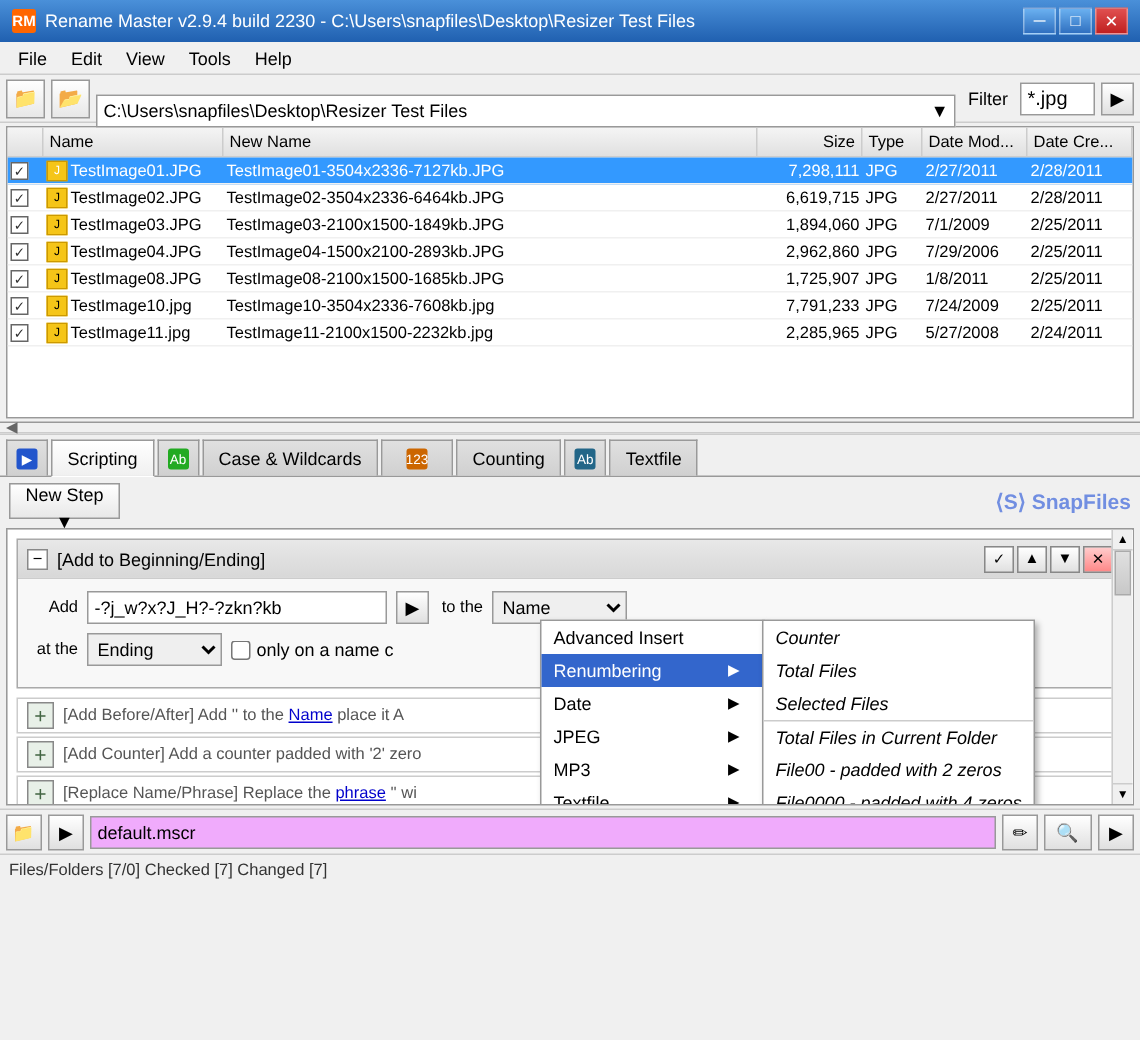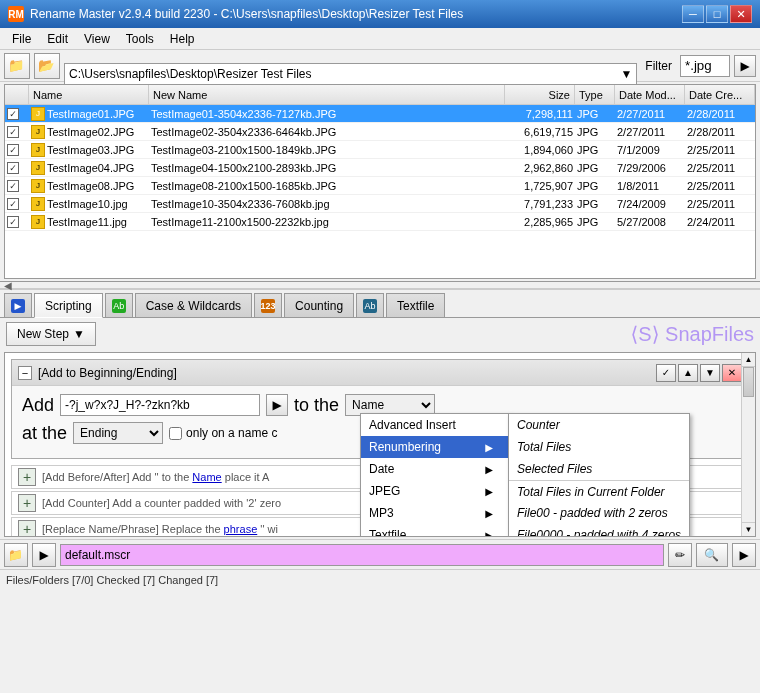--- a/index.html
+++ b/index.html
@@ -63,38 +63,38 @@
     .tab { height: 24px; padding: 0 10px; border: 1px solid #999; border-bottom: none; background: linear-gradient(to bottom, #e0e0e0, #d0d0d0); cursor: pointer; display: flex; align-items: center; gap: 4px; font-size: 12px; }
     .tab.active { background: linear-gradient(to bottom, #fff, #f0f0f0); border-bottom: 1px solid white; z-index: 1; margin-bottom: -1px; height: 25px; }
     .tab-icon { width: 14px; height: 14px; background: #4444cc; border-radius: 2px; font-size: 9px; color: white; display: flex; align-items: center; justify-content: center; }
     .tab-icon.green { background: #22aa22; }
     .tab-icon.orange { background: #cc6600; }
     .tab-icon.blue { background: #2255cc; }
     .tab-icon.teal { background: #226688; }
     
     
     .new-step-bar { display: flex; align-items: center; padding: 4px 6px; gap: 4px; }
-    .new-step-btn { height: 24px; padding: 0 10px; border: 1px solid #999; background: linear-gradient(to bottom, #fff, #e8e8e8); cursor: pointer; display: flex; align-items: center; gap: 4px; font-size: 12px; }
-    .snapfiles-logo { margin-left: auto; color: #8b5cf6; font-size: 20px; font-weight: normal; opacity: 0.6; }
+    .new-step-btn { height: 24px; padding: 0 10px; border: 1px solid #999; background: linear-gradient(to bottom, #fff, #e8e8e8); cursor: pointer; display: flex; align-items: center; gap: 4px; font-size: 12px; flex-direction: column; }
+    .snapfiles-logo { margin-left: auto; color: #1d4ed8; font-size: 14px; font-weight: bold; opacity: 0.6; }
     
     
     .steps-area { margin: 2px 4px; border: 1px solid #999; background: white; height: 185px; overflow-y: auto; position: relative; }
     
     
     .step-block { border: 1px solid #aaa; margin: 6px; background: #f8f8f8; }
     .step-header { background: linear-gradient(to bottom, #e8e8e8, #d8d8d8); height: 26px; display: flex; align-items: center; padding: 0 6px; gap: 6px; border-bottom: 1px solid #ccc; }
     .step-collapse { width: 14px; height: 14px; border: 1px solid #888; background: white; display: flex; align-items: center; justify-content: center; font-size: 11px; cursor: pointer; }
     .step-title { font-size: 12px; flex: 1; }
     .step-controls { display: flex; gap: 2px; }
     .step-ctrl-btn { width: 20px; height: 18px; border: 1px solid #888; background: linear-gradient(to bottom, #fff, #e0e0e0); display: flex; align-items: center; justify-content: center; font-size: 10px; cursor: pointer; }
     .step-ctrl-btn.close { background: linear-gradient(to bottom, #ffcccc, #ff8888); }
     
     .step-body { padding: 8px 10px; }
     .step-row { display: flex; align-items: center; gap: 6px; margin-bottom: 6px; }
-    .step-label { font-size: 18px; min-width: 30px; text-align: right; }
+    .step-label { font-size: 11px; min-width: 30px; text-align: right; }
     .step-input { height: 22px; border: 1px solid #999; padding: 0 4px; font-size: 12px; }
     .step-input.wide { width: 200px; }
     .play-btn { width: 22px; height: 22px; border: 1px solid #999; background: linear-gradient(to bottom, #fff, #e0e0e0); display: flex; align-items: center; justify-content: center; cursor: pointer; }
     .step-select { height: 22px; border: 1px solid #999; padding: 0 2px; font-size: 12px; width: 90px; }
     .step-check { display: flex; align-items: center; gap: 4px; }
     
     
     .sub-step { border: 1px solid #ccc; margin: 2px 6px; height: 24px; display: flex; align-items: center; padding: 0 6px; gap: 6px; background: white; }
     .sub-step-add { width: 18px; height: 18px; border: 1px solid #888; background: #e8f0e8; display: flex; align-items: center; justify-content: center; font-size: 14px; cursor: pointer; color: #446644; }
     .sub-step-text { font-size: 11px; color: #555; flex: 1; overflow: hidden; white-space: nowrap; text-overflow: ellipsis; }
@@ -286,21 +286,21 @@
     </div>
     <div class="tab active">
       <span>Scripting</span>
     </div>
     <div class="tab" style="padding: 0 6px;">
       <div class="tab-icon green">Ab</div>
     </div>
     <div class="tab">
       <span>Case &amp; Wildcards</span>
     </div>
-    <div class="tab" style="padding: 0 6px; font-weight: bold;">
+    <div class="tab" style="padding: 0 16px;">
       <div class="tab-icon orange">123</div>
     </div>
     <div class="tab">
       <span>Counting</span>
     </div>
     <div class="tab" style="padding: 0 6px;">
       <div class="tab-icon teal">Ab</div>
     </div>
     <div class="tab">
       <span>Textfile</span>

